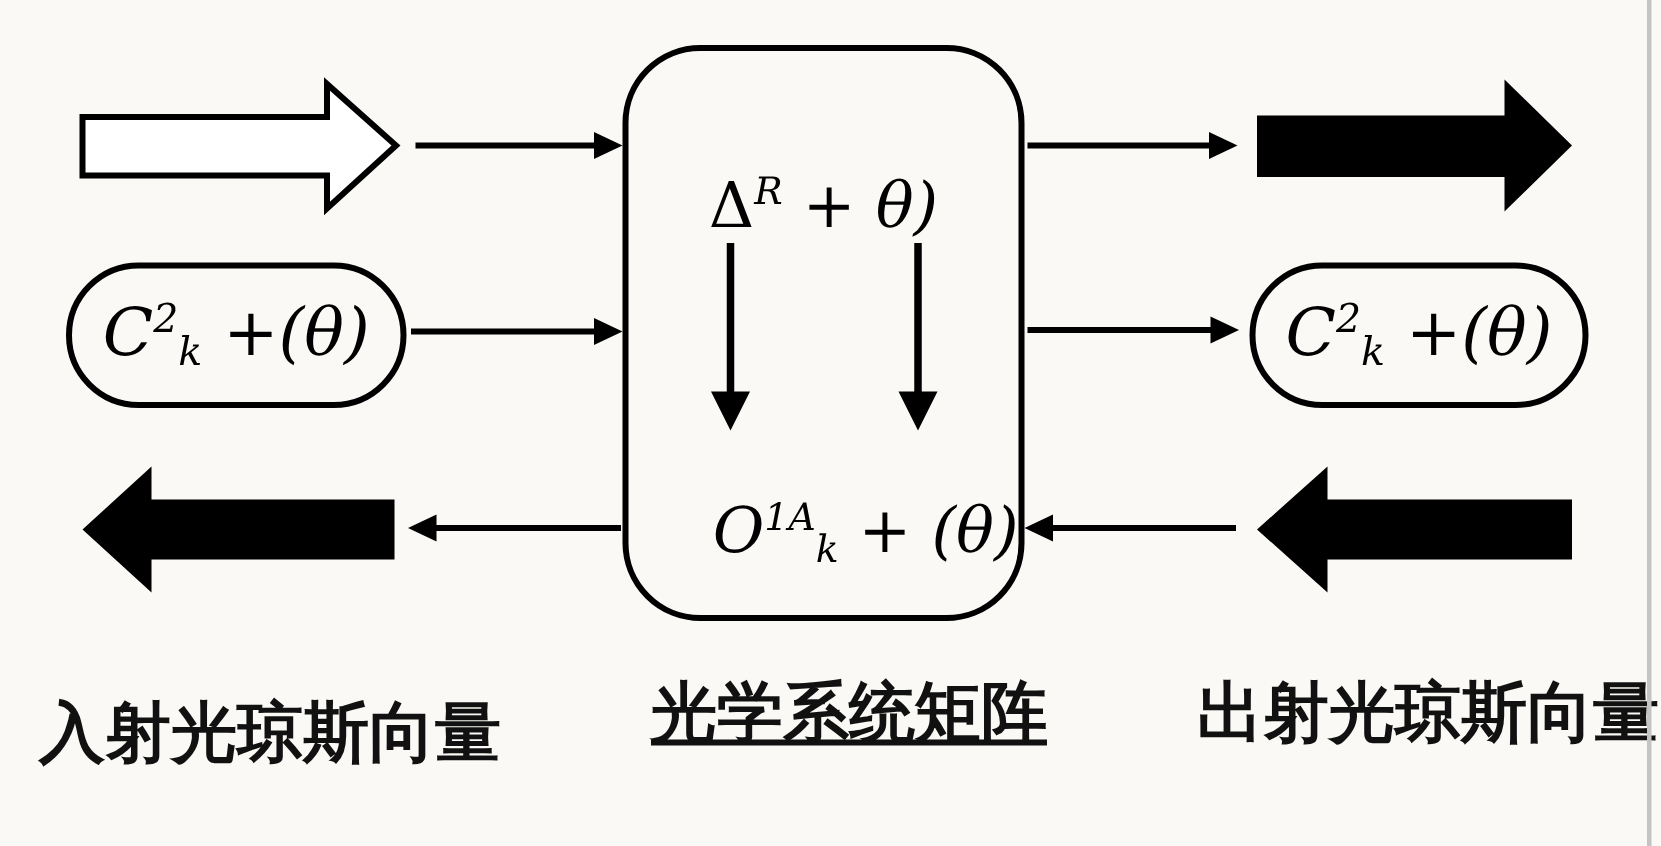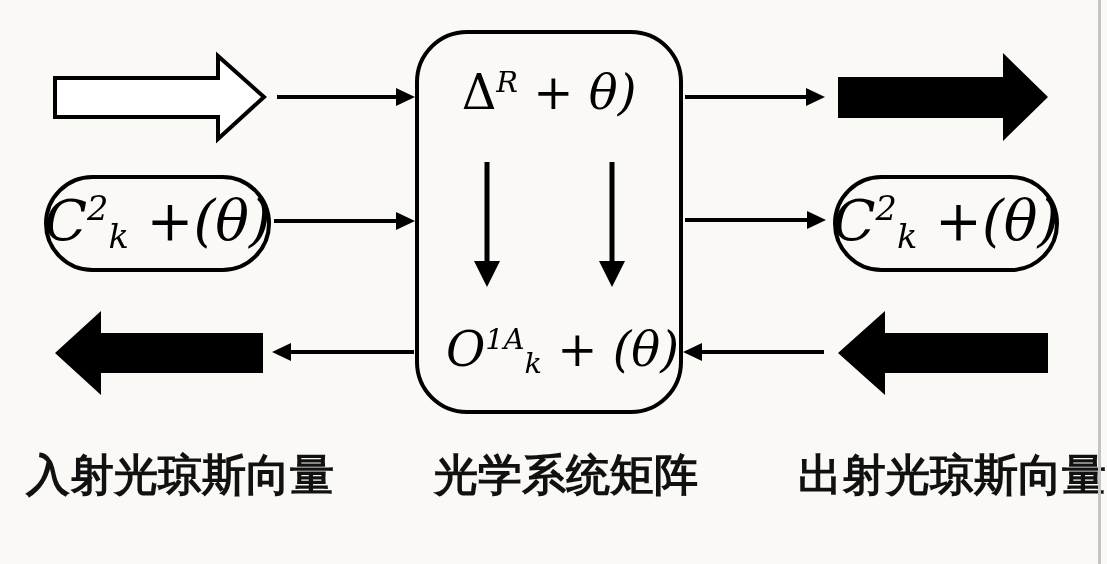--- a/index.html
+++ b/index.html
@@ -36,36 +36,36 @@
   .pill.left{left:44px;top:175px;width:227px;height:97px;}
   .pill.right{left:833px;top:175px;width:226px;height:97px;}
 
   .formula{
     font-family:"DejaVu Serif","Liberation Serif",serif;
     font-style:italic;
     color:var(--ink);
     white-space:nowrap;
     line-height:1.1;
   }
-  .matrix-box .formula{position:absolute;left:0;right:0;text-align:center;font-size:48px;}
+  .matrix-box .formula{position:absolute;left:0;right:0;text-align:center;font-size:42px;margin-top:48px;}
   .formula.top-f{top:32px;}
   .formula.bottom-f{bottom:30px;text-align:right;}
-  .pill .formula{font-size:56px;}
+  .pill .formula{font-size:44px;}
   .f-upright{font-style:normal;}
   .f-sup{font-size:0.60em;vertical-align:0.60em;font-style:italic;}
   .f-sub{font-size:0.60em;vertical-align:-0.25em;font-style:italic;}
 
   .caption{
     position:absolute;top:446px;
     font-size:44px;font-weight:700;color:#111111;
     text-align:center;white-space:nowrap;
     font-family:"Liberation Sans", sans-serif;
   }
-  .caption.input{left:20px;width:320px;}
-  .caption.matrix{left:423px;width:286px;}
+  .caption.input{left:20px;width:320px;margin-top:13px;}
+  .caption.matrix{left:423px;width:286px;text-decoration:underline;}
   .caption.output{left:793px;width:318px;}
 
   .edge-line{
     position:absolute;left:1098px;top:0;width:3px;height:564px;
     background:var(--edge);
   }
 </style>
 </head>
 <body>
 

